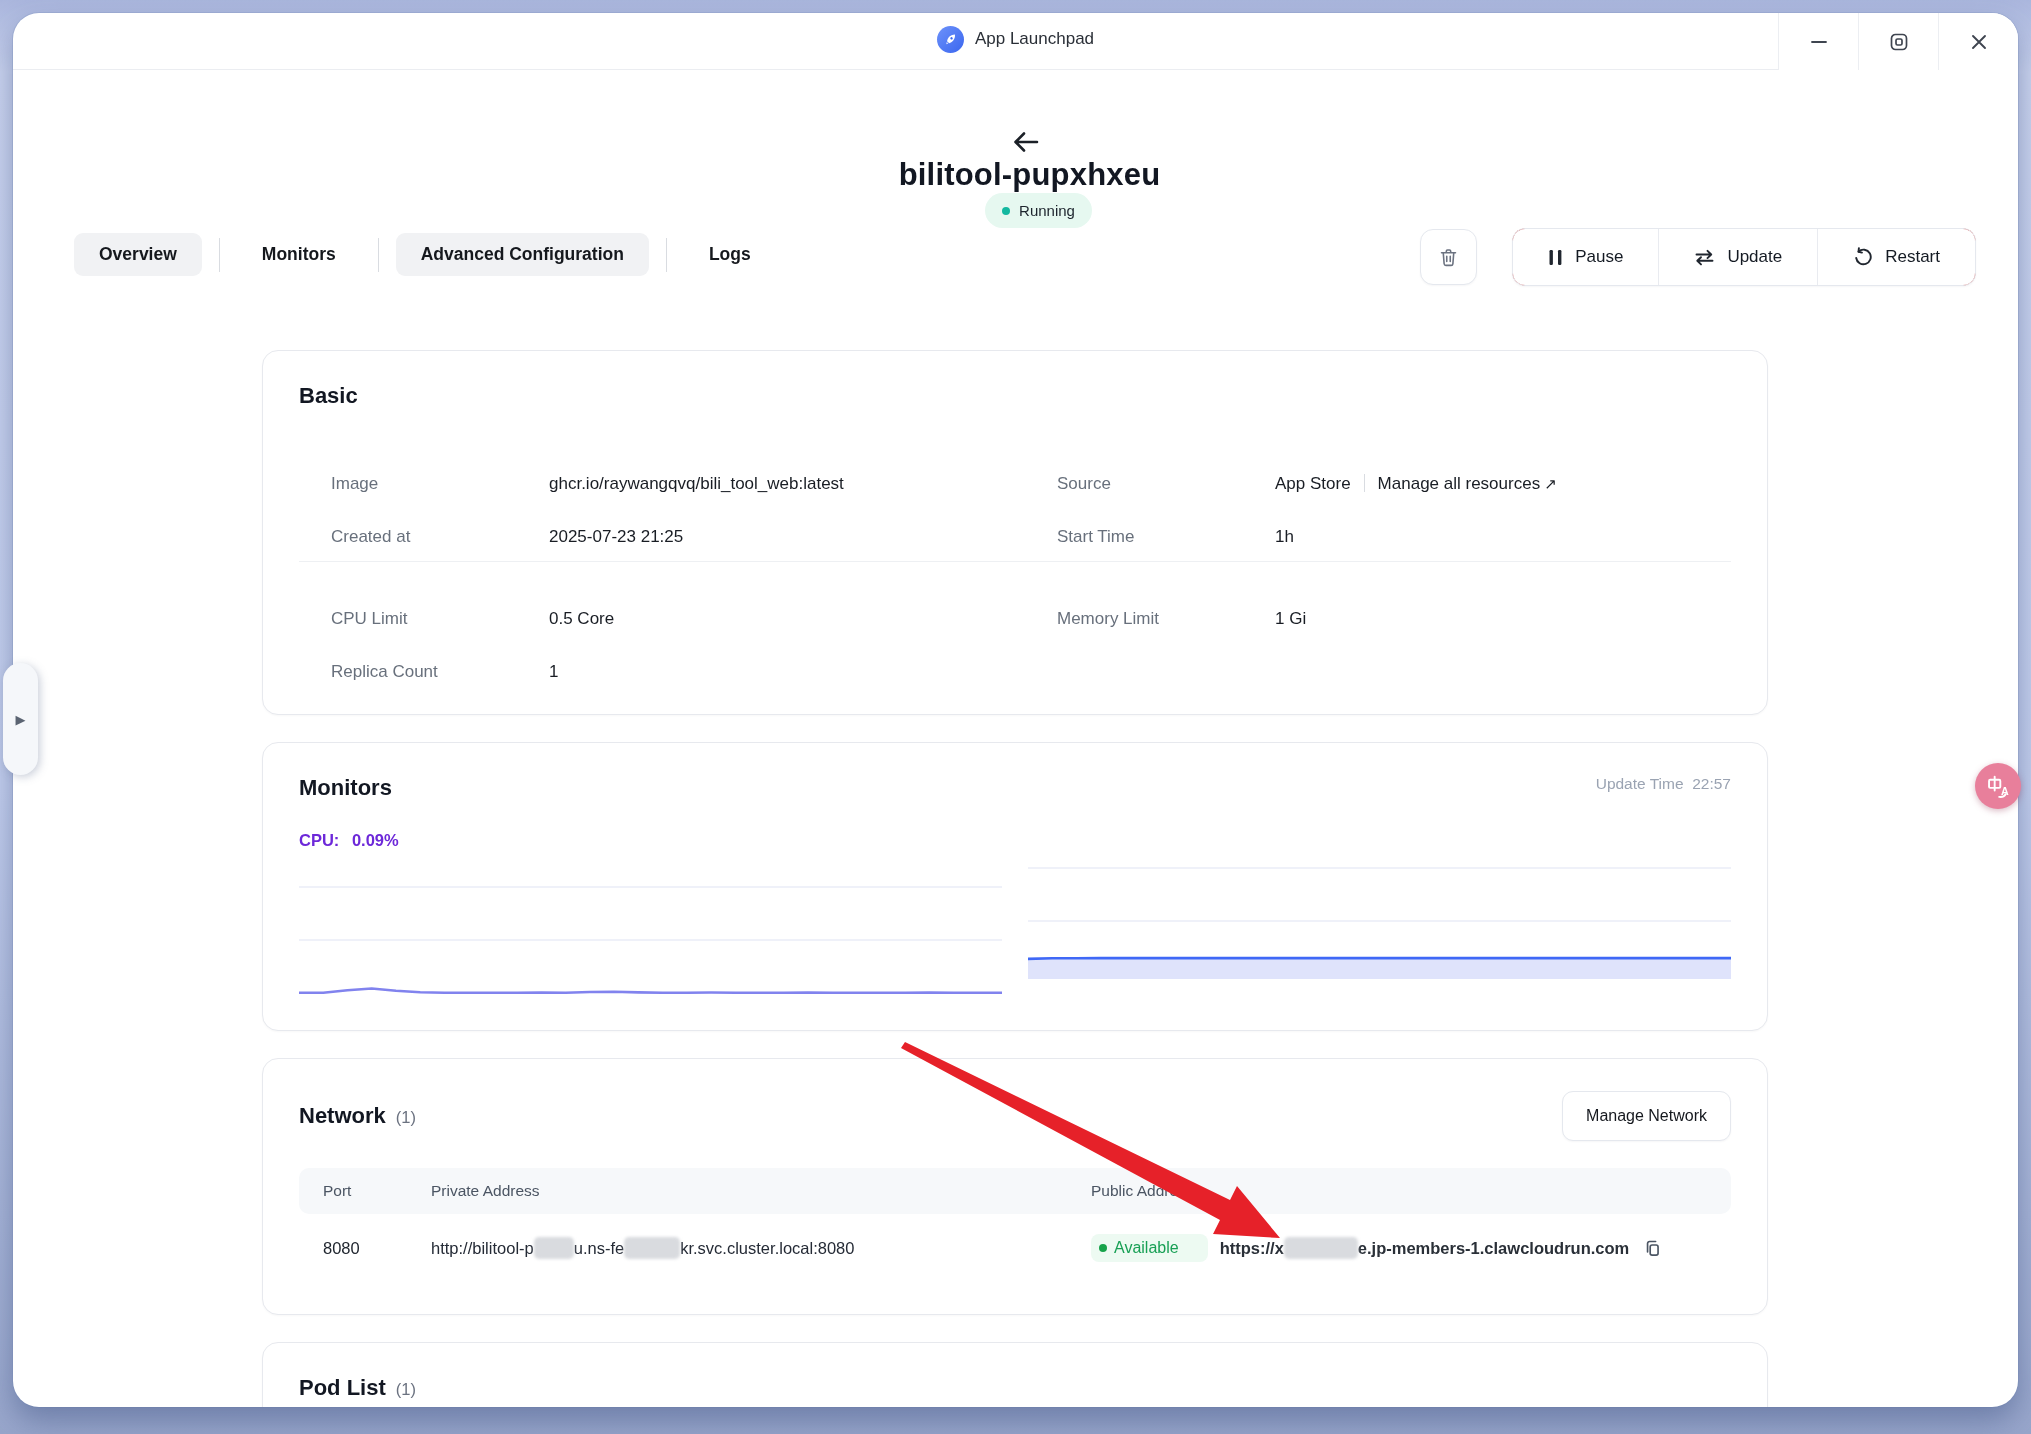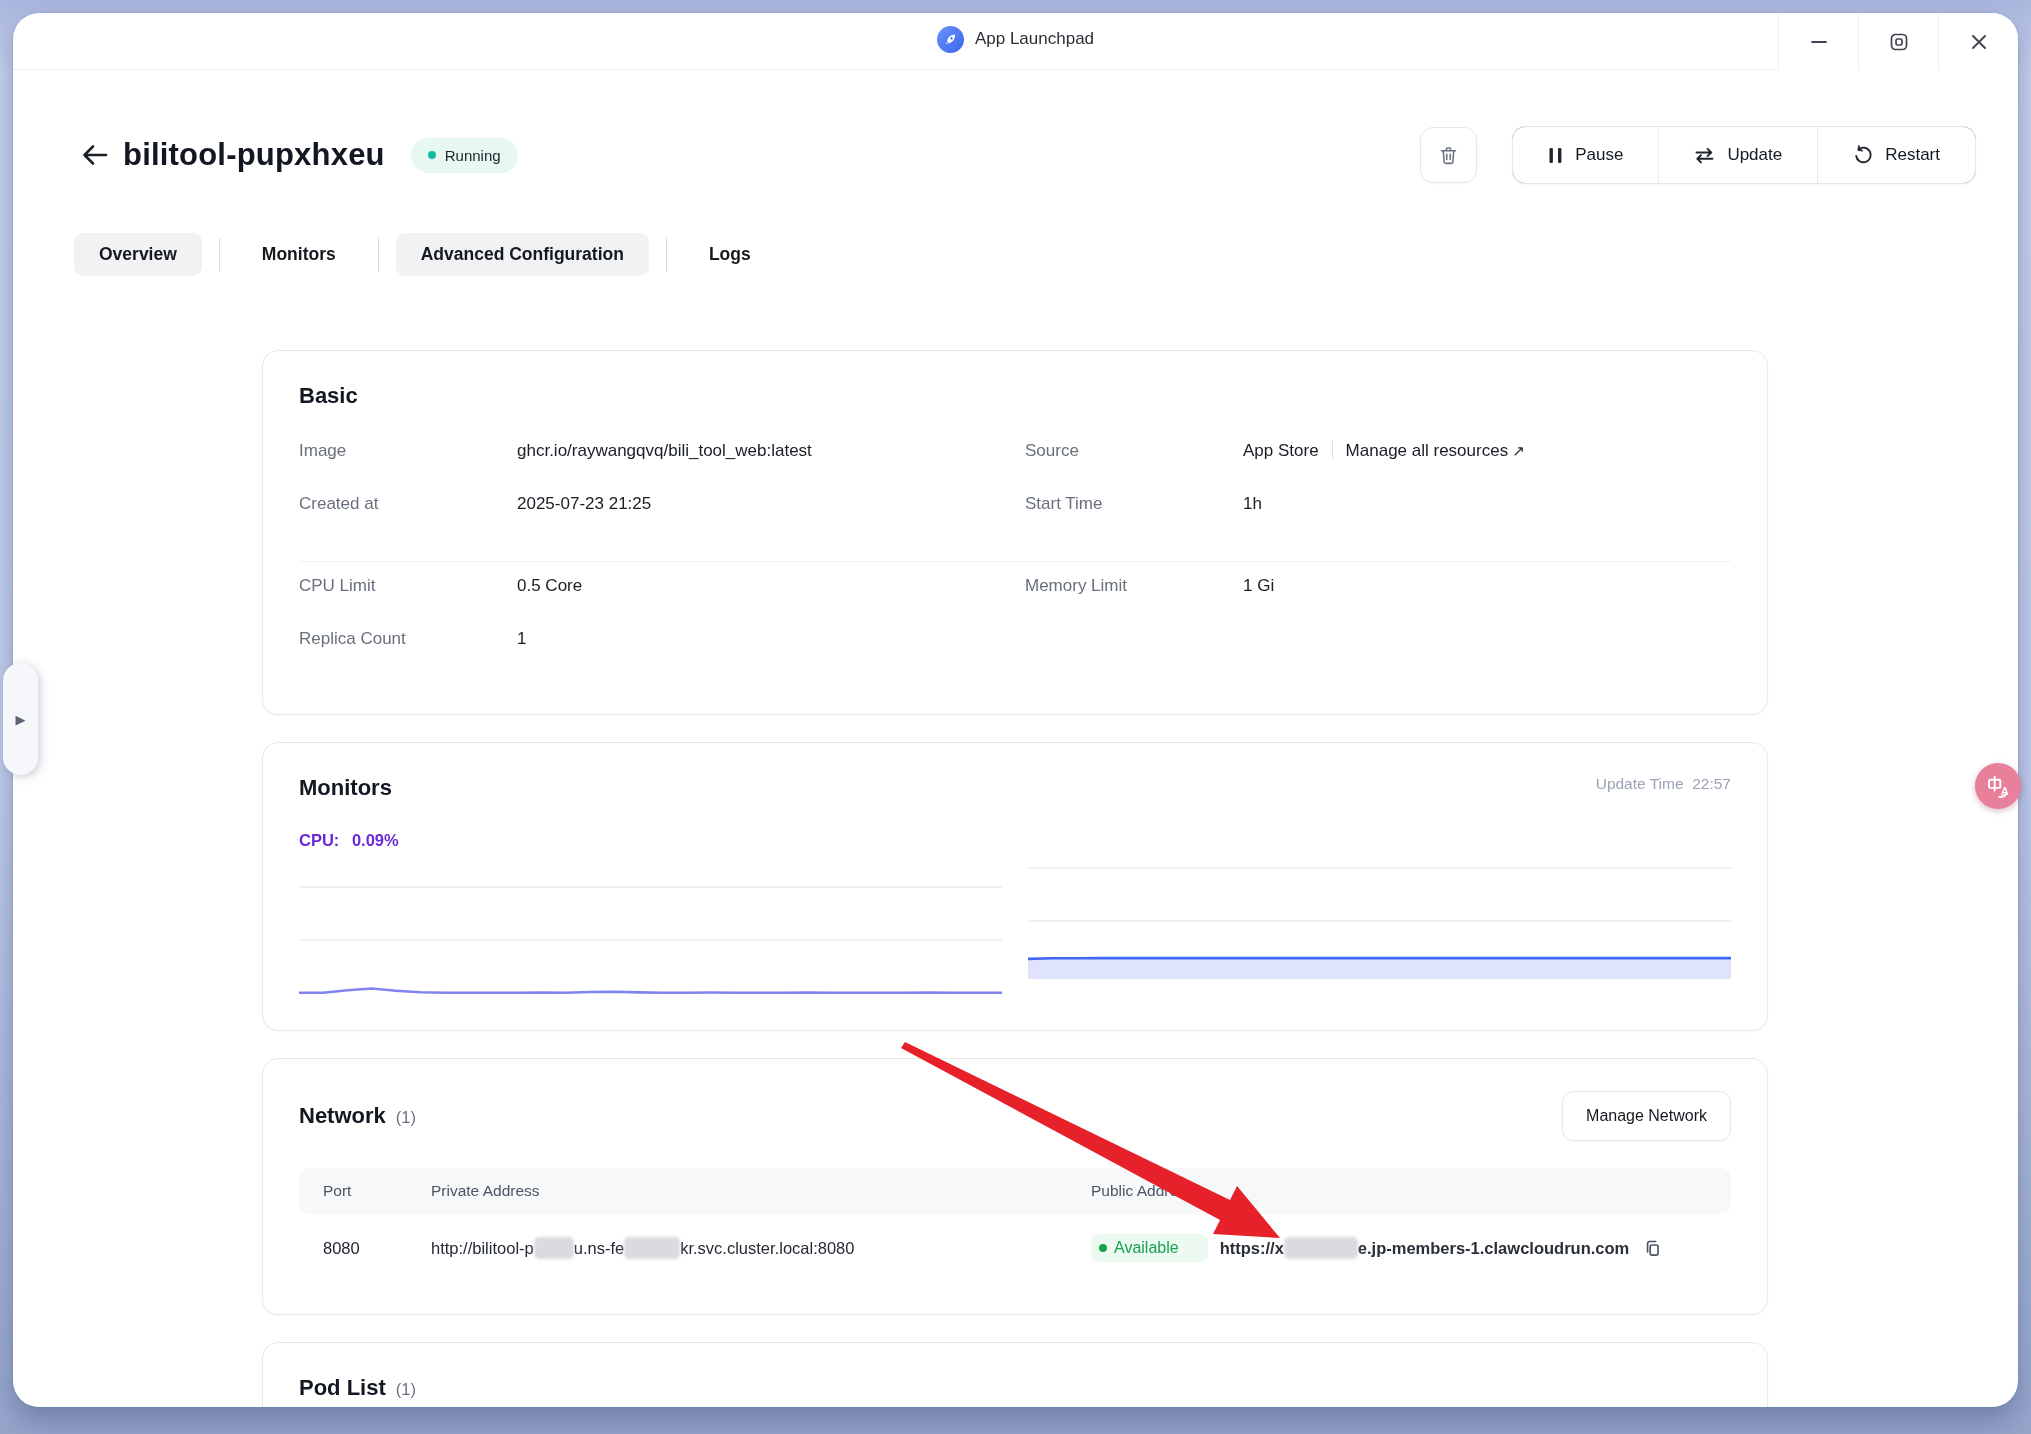--- a/index.html
+++ b/index.html
@@ -15,21 +15,21 @@
     box-shadow:0 14px 30px rgba(55,75,125,.45), 0 0 0 1px rgba(130,150,195,.28);
   }
   
   .titlebar { position:absolute; top:0; left:0; right:0; height:57px; border-bottom:1px solid #ebedf1; display:flex; align-items:center; }
   .titlebar-center { position:absolute; left:0; right:0; top:0; height:52px; display:flex; align-items:center; justify-content:center; gap:11px; }
   .logo-badge { width:27px; height:27px; border-radius:50%; background:linear-gradient(135deg,#6d92fa,#3a66ef); display:flex; align-items:center; justify-content:center; }
   .app-title { font-size:17px; color:#2a2f37; }
   .win-controls { position:absolute; right:0; top:0; height:57px; display:flex; }
   .win-btn { width:80px; height:57px; display:flex; align-items:center; justify-content:center; border-left:1px solid #eceef2; cursor:pointer; background:#fff; }
   
-  .page-header { position:absolute; top:114px; left:62px; right:42px; height:56px; display:flex; align-items:center; }
+  .page-header { position:absolute; top:114px; left:62px; right:42px; height:56px; display:flex; align-items:center;flex-direction:column; }
   .back-btn { width:40px; height:40px; display:flex; align-items:center; justify-content:center; cursor:pointer; }
   .app-name { font-size:31px; font-weight:700; letter-spacing:.2px; color:#121722; margin-left:8px; }
   .status-pill { margin-left:26px; display:flex; align-items:center; gap:9px; background:#e6f8f0; border-radius:999px; padding:9px 17px; font-size:15px; color:#1d242d; font-weight:500; }
   .status-dot { width:8px; height:8px; border-radius:50%; background:#14b8a0; }
   .header-actions { margin-left:auto; display:flex; align-items:center; gap:35px; }
   .icon-btn { width:57px; height:56px; border:1px solid #e5e8ee; border-radius:13px; background:#fff; display:flex; align-items:center; justify-content:center; cursor:pointer; box-shadow:0 1px 2px rgba(16,24,40,.04); }
   .btn-group { display:flex; border:1px solid #e5e8ee; border-radius:13px; overflow:hidden; background:#b91c1c; box-shadow:0 1px 2px rgba(16,24,40,.04); }
   .group-btn { display:flex; align-items:center; gap:12px; padding:0 35px; height:56px; font-size:17px; font-weight:500; color:#141a23; background:#fff; border:none; border-left:1px solid #e9ebf0; cursor:pointer; font-family:inherit; }
   .group-btn:first-child { border-left:none; }
   
@@ -38,21 +38,21 @@
   .tab.filled { background:#f1f2f4; }
   .tab-sep { width:1px; height:34px; background:#d9dce1; margin:0 17px; }
   
   .content { position:absolute; top:337px; left:249px; width:1506px; }
   .card { background:#fff; border:1px solid #e7e9ee; border-radius:16px; padding:32px 36px; box-shadow:0 1px 2px rgba(16,24,40,.03); }
   .card + .card { margin-top:27px; }
   .card-title { font-size:22px; font-weight:700; color:#121722; }
   .count { font-size:16.5px; font-weight:400; color:#6b7280; margin-left:10px; }
   
   .basic-grid { display:grid; grid-template-columns:1fr 1fr; column-gap:20px; margin-top:32px; }
-  .kv-row { display:flex; align-items:flex-start; min-height:53px; }
+  .kv-row { display:flex; align-items:flex-end; min-height:53px;margin-left:32px; }
   .kv-label { width:218px; flex:0 0 218px; font-size:17px; color:#68707c; }
   .kv-value { font-size:17px; font-weight:500; color:#191d24; }
   .basic-divider { grid-column:1 / 3; height:1px; background:#eef0f3; margin:14px 0; }
   .src-sep { display:inline-block; width:1px; height:18px; background:#d9dce1; margin:0 13px; vertical-align:-3px; }
   .src-link { cursor:pointer; color:#191d24; font-weight:500; }
   .ext-arrow { font-size:15px; margin-left:4px; }
   
   .monitors-head { display:flex; align-items:flex-start; justify-content:space-between; }
   .update-time { font-size:15.5px; color:#9aa3b2; }
   .charts { display:grid; grid-template-columns:1fr 1fr; column-gap:26px; margin-top:30px; }

